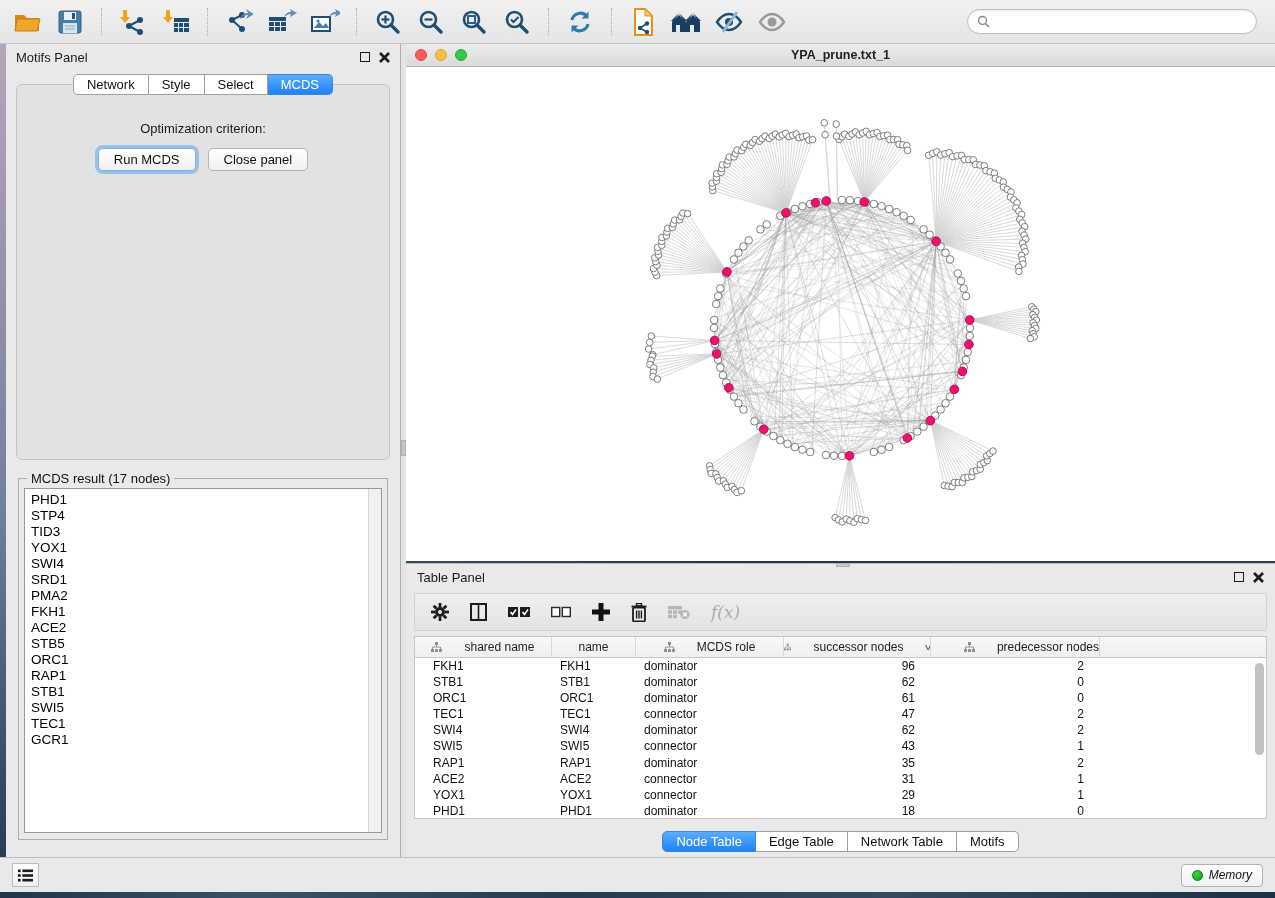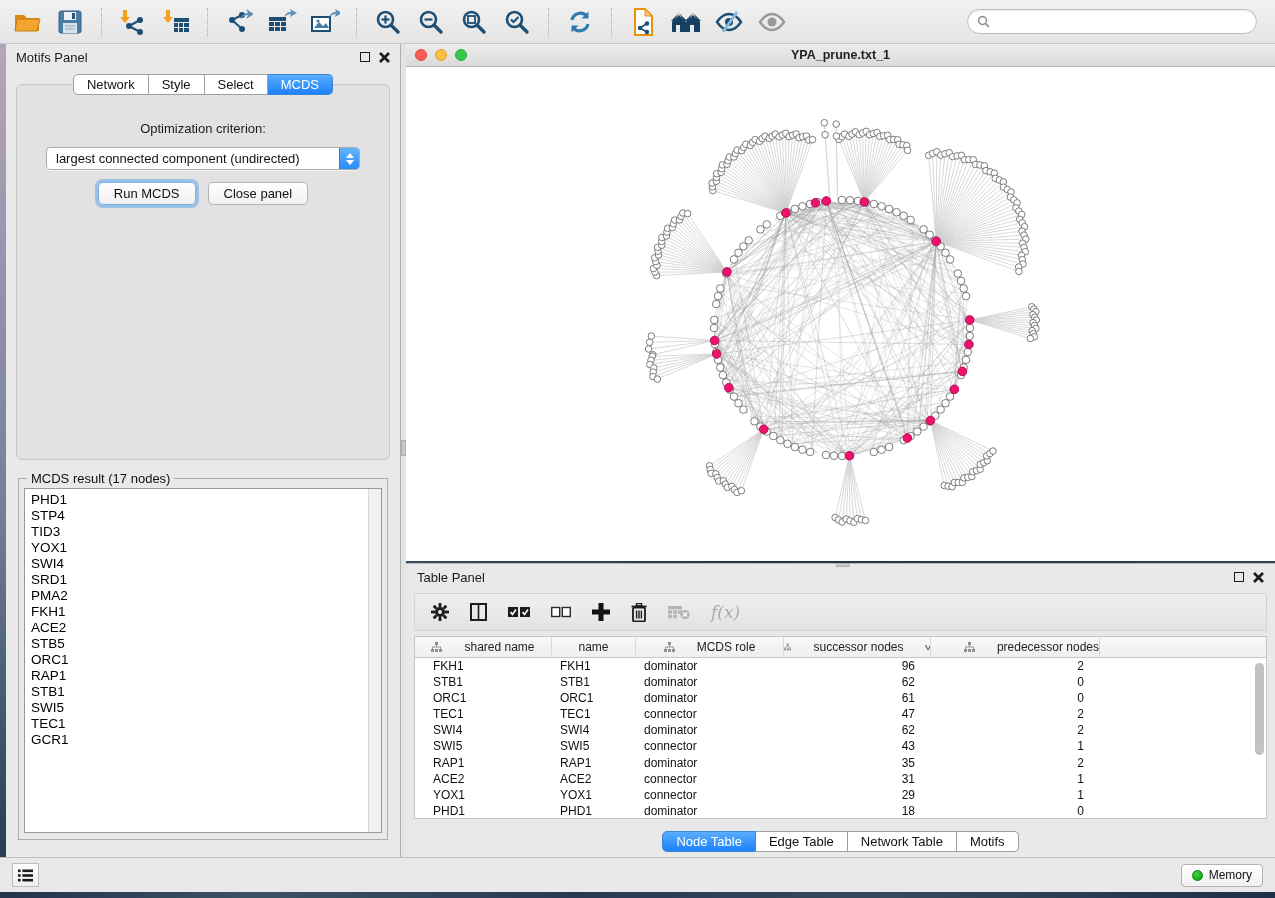--- a/index.html
+++ b/index.html
@@ -87,21 +87,21 @@
   .tr { display:flex; height:16.1px; line-height:16px; }
   .td { overflow:hidden; white-space:nowrap; }
   .td.l { text-align:left; padding-left:18px; }
   .td.l2 { text-align:left; padding-left:8px; }
   .td.r { text-align:right; padding-right:16px; }
   .tp-scroll { position:absolute; right:2px; top:26px; width:9px; height:92px; border-radius:5px; background:#c2c2c2; }
   .tp-tabs { position:absolute; left:0; right:0; bottom:6px; }
 
   
   .status-bar { position:absolute; left:0; bottom:6px; width:1275px; height:35px; background:#e9e9e9;
-    border-top:1px solid #bfbfbf; display:flex; align-items:center; padding:0 12px; z-index:12; }
+    border-top:1px solid #bfbfbf; display:flex; align-items:center; padding:0 12px; z-index:12;font-style:italic; }
   .list-btn { width:27px; height:24px; background:linear-gradient(#fdfdfd,#efefef); border:1px solid #bdbdbd;
     display:flex; align-items:center; justify-content:center; }
   .memory-btn { margin-left:auto; height:23px; background:linear-gradient(#ffffff,#f1f1f1); border:1px solid #b1b1b1;
     border-radius:4px; display:flex; align-items:center; gap:6px; padding:0 10px; font-size:12px; }
   .mem-dot { width:11px; height:11px; border-radius:50%; background:radial-gradient(circle at 35% 30%,#3fd43f,#0e9a0e); border:1px solid #0b7d0b; }
   svg { display:block; }
 </style>
 </head>
 <body>
 
@@ -314,27 +314,20 @@
     </span>
   </div>
   <div class="seg cp-tabs">
       <div class="tab">Network</div>
       <div class="tab">Style</div>
       <div class="tab">Select</div>
       <div class="tab active">MCDS</div>
     </div>
   <div class="cp-inner">
     <div class="opt-label">Optimization criterion:</div>
-    <div class="dropdown">
-      <span class="dd-text">largest connected component (undirected)</span>
-      <span class="stepper">
-          <span class="arr-up"></span>
-          <span class="arr-dn"></span>
-        </span>
-    </div>
     <div class="btn-row">
       <button class="mac-btn focused">Run MCDS</button>
       <button class="mac-btn">Close panel</button>
     </div>
   </div>
   <div class="mcds-group">
     <span class="mcds-legend">MCDS result (17 nodes)</span>
     <div class="mcds-list">
       <div class="mcds-items">
           <div>PHD1</div>

